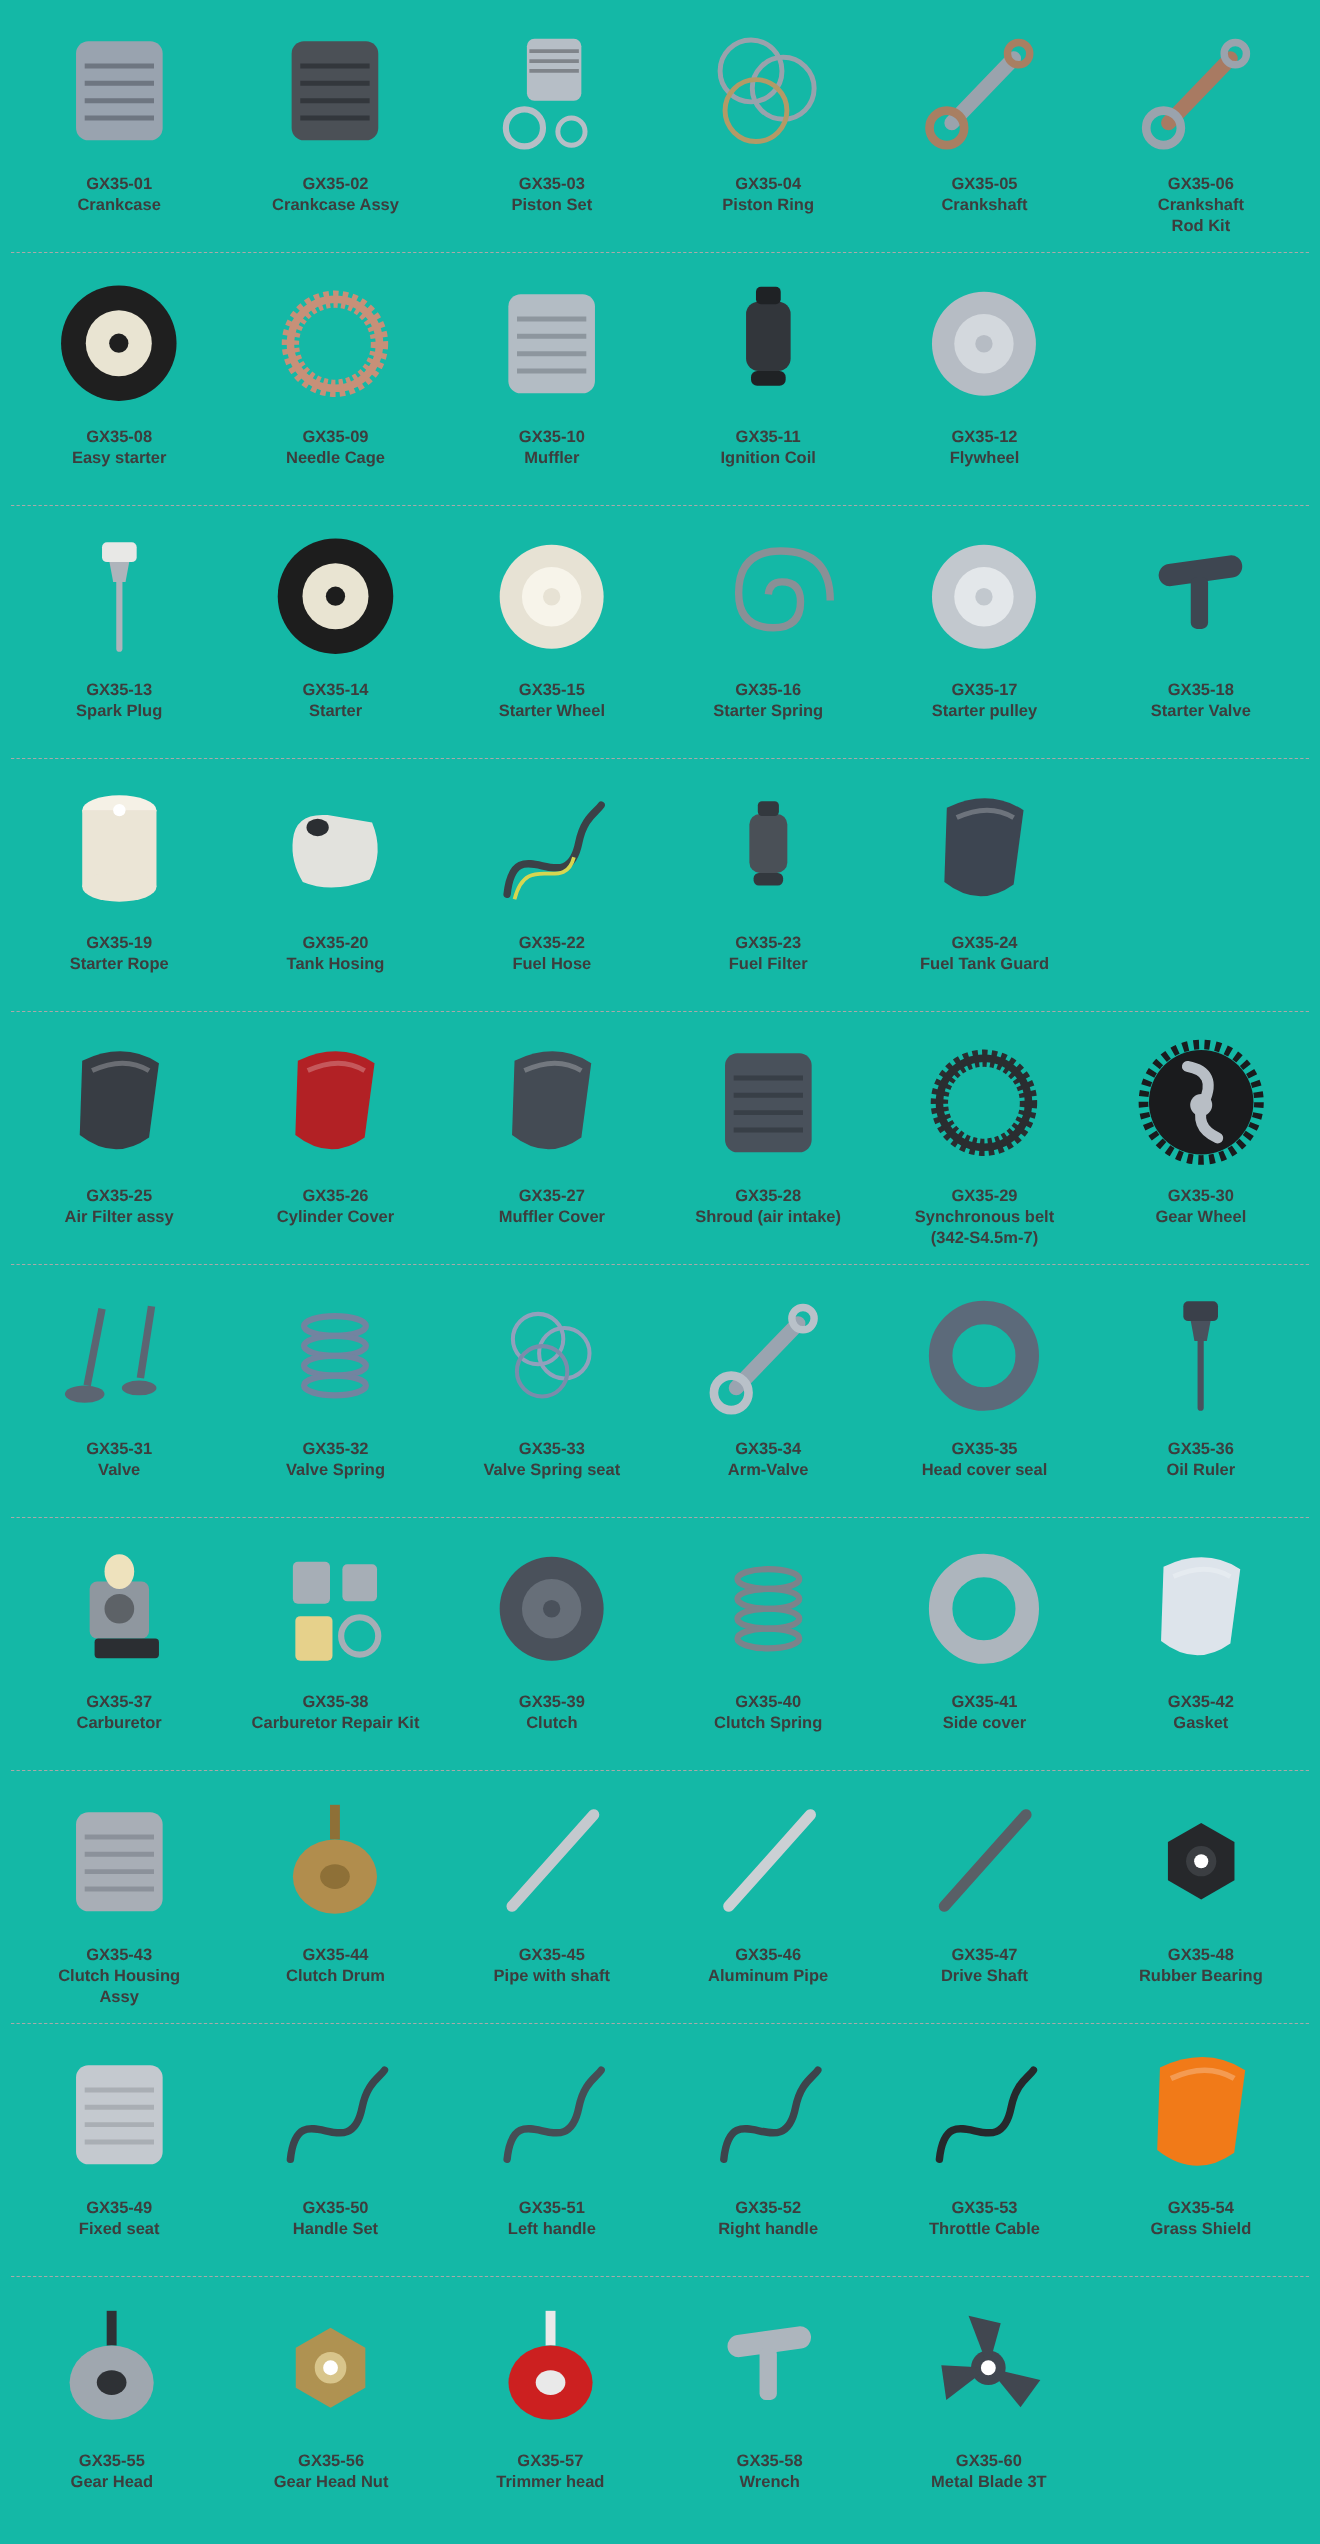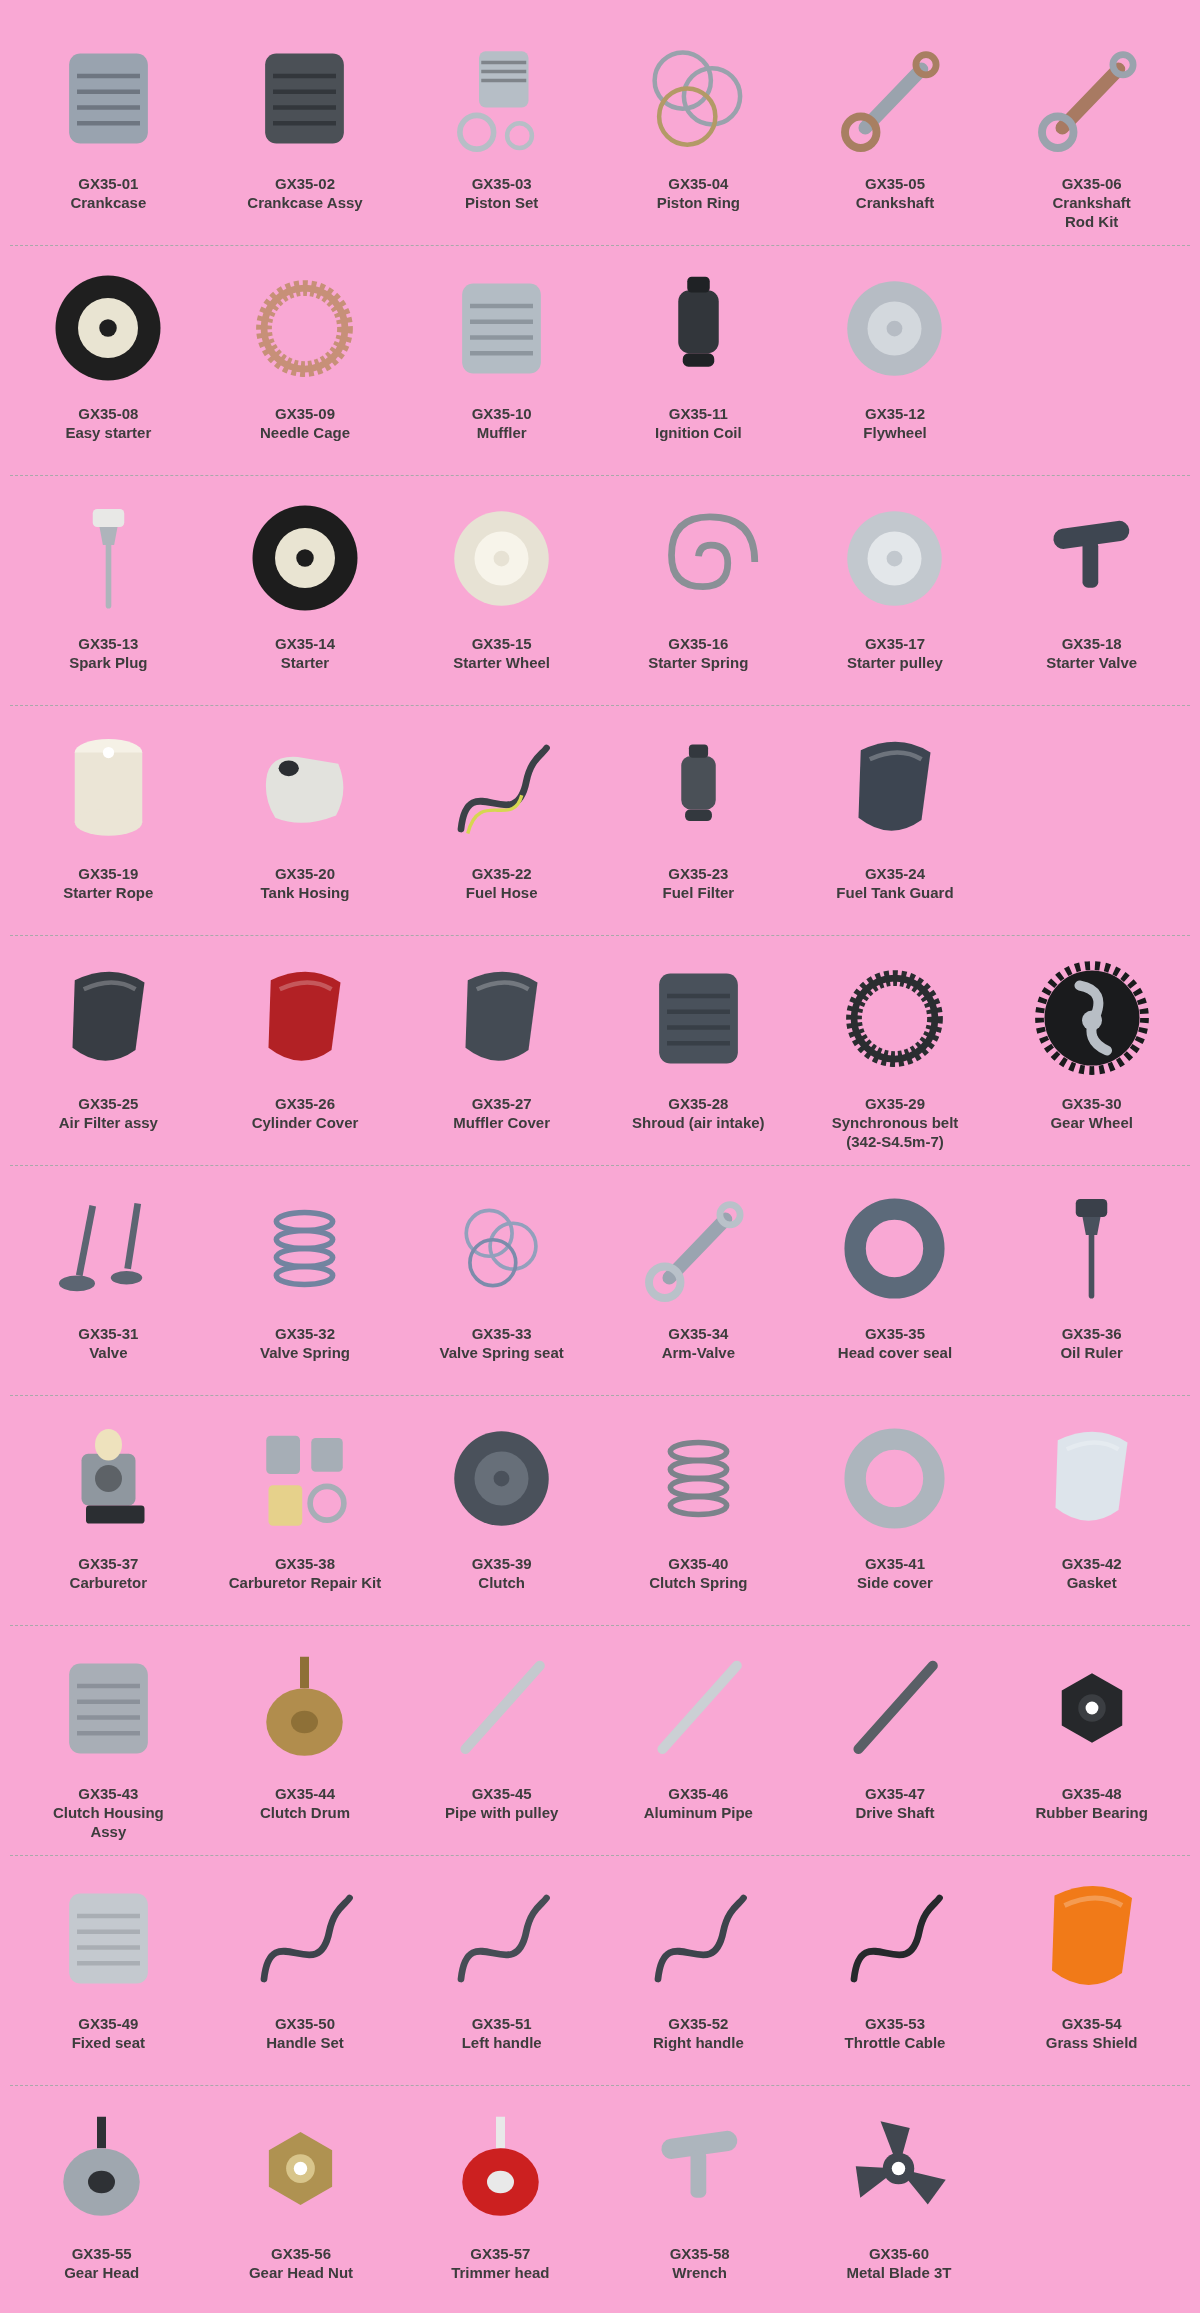--- a/index.html
+++ b/index.html
@@ -1,17 +1,17 @@
 <!DOCTYPE html>
 <html><head>
 <meta charset="utf-8">
 <style>
   html,body{margin:0;padding:0;background:#ffffff;}
   body{font-family:"Liberation Sans",sans-serif;}
-  .page{width:1200px;height:2313px;background:#f9a8d4;box-sizing:border-box;padding:16px 10px;overflow:hidden;}
+  .page{width:1200px;height:2313px;background:#14b8a6;box-sizing:border-box;padding:0 10px;overflow:hidden;}
   .catalog-row{
     display:grid;
     grid-template-columns:repeat(6,1fr);
     min-height:230px;
     box-sizing:border-box;
     padding:6px 0 8px;
     border-bottom:1px dashed #a9a9a9;
   }
   .catalog-row:last-child{border-bottom:none;gap:16px;}
   .cell{display:flex;flex-direction:column;align-items:center;}
@@ -576,21 +576,21 @@
     </div>
   </div>
         <div class="cell">
     <div class="img-box">
             <svg viewBox="0 0 120 120" width="135" height="135" aria-hidden="true">
               <line x1="28" y1="96" x2="94" y2="22" stroke="#c4c9ce" stroke-width="9" stroke-linecap="round"></line>
             </svg>
           </div>
     <div class="caption">
       <div class="num">GX35-45</div>
-      <div class="pname">Pipe with pulley</div>
+      <div class="pname">Pipe with shaft</div>
     </div>
   </div>
         <div class="cell">
     <div class="img-box">
             <svg viewBox="0 0 120 120" width="135" height="135" aria-hidden="true">
               <line x1="28" y1="96" x2="94" y2="22" stroke="#cbd0d4" stroke-width="9" stroke-linecap="round"></line>
             </svg>
           </div>
     <div class="caption">
       <div class="num">GX35-46</div>

